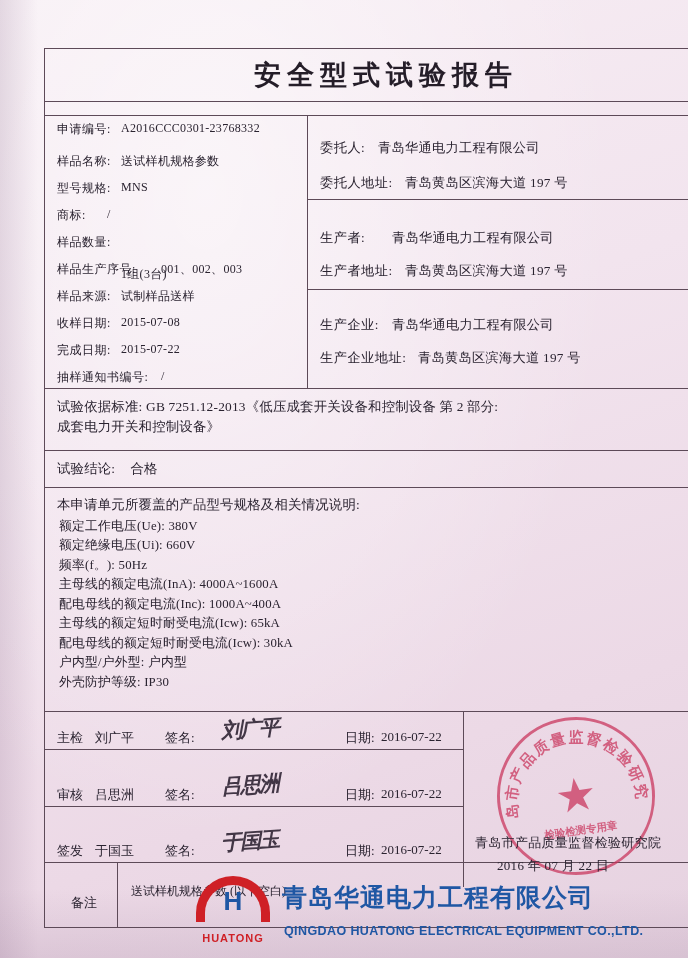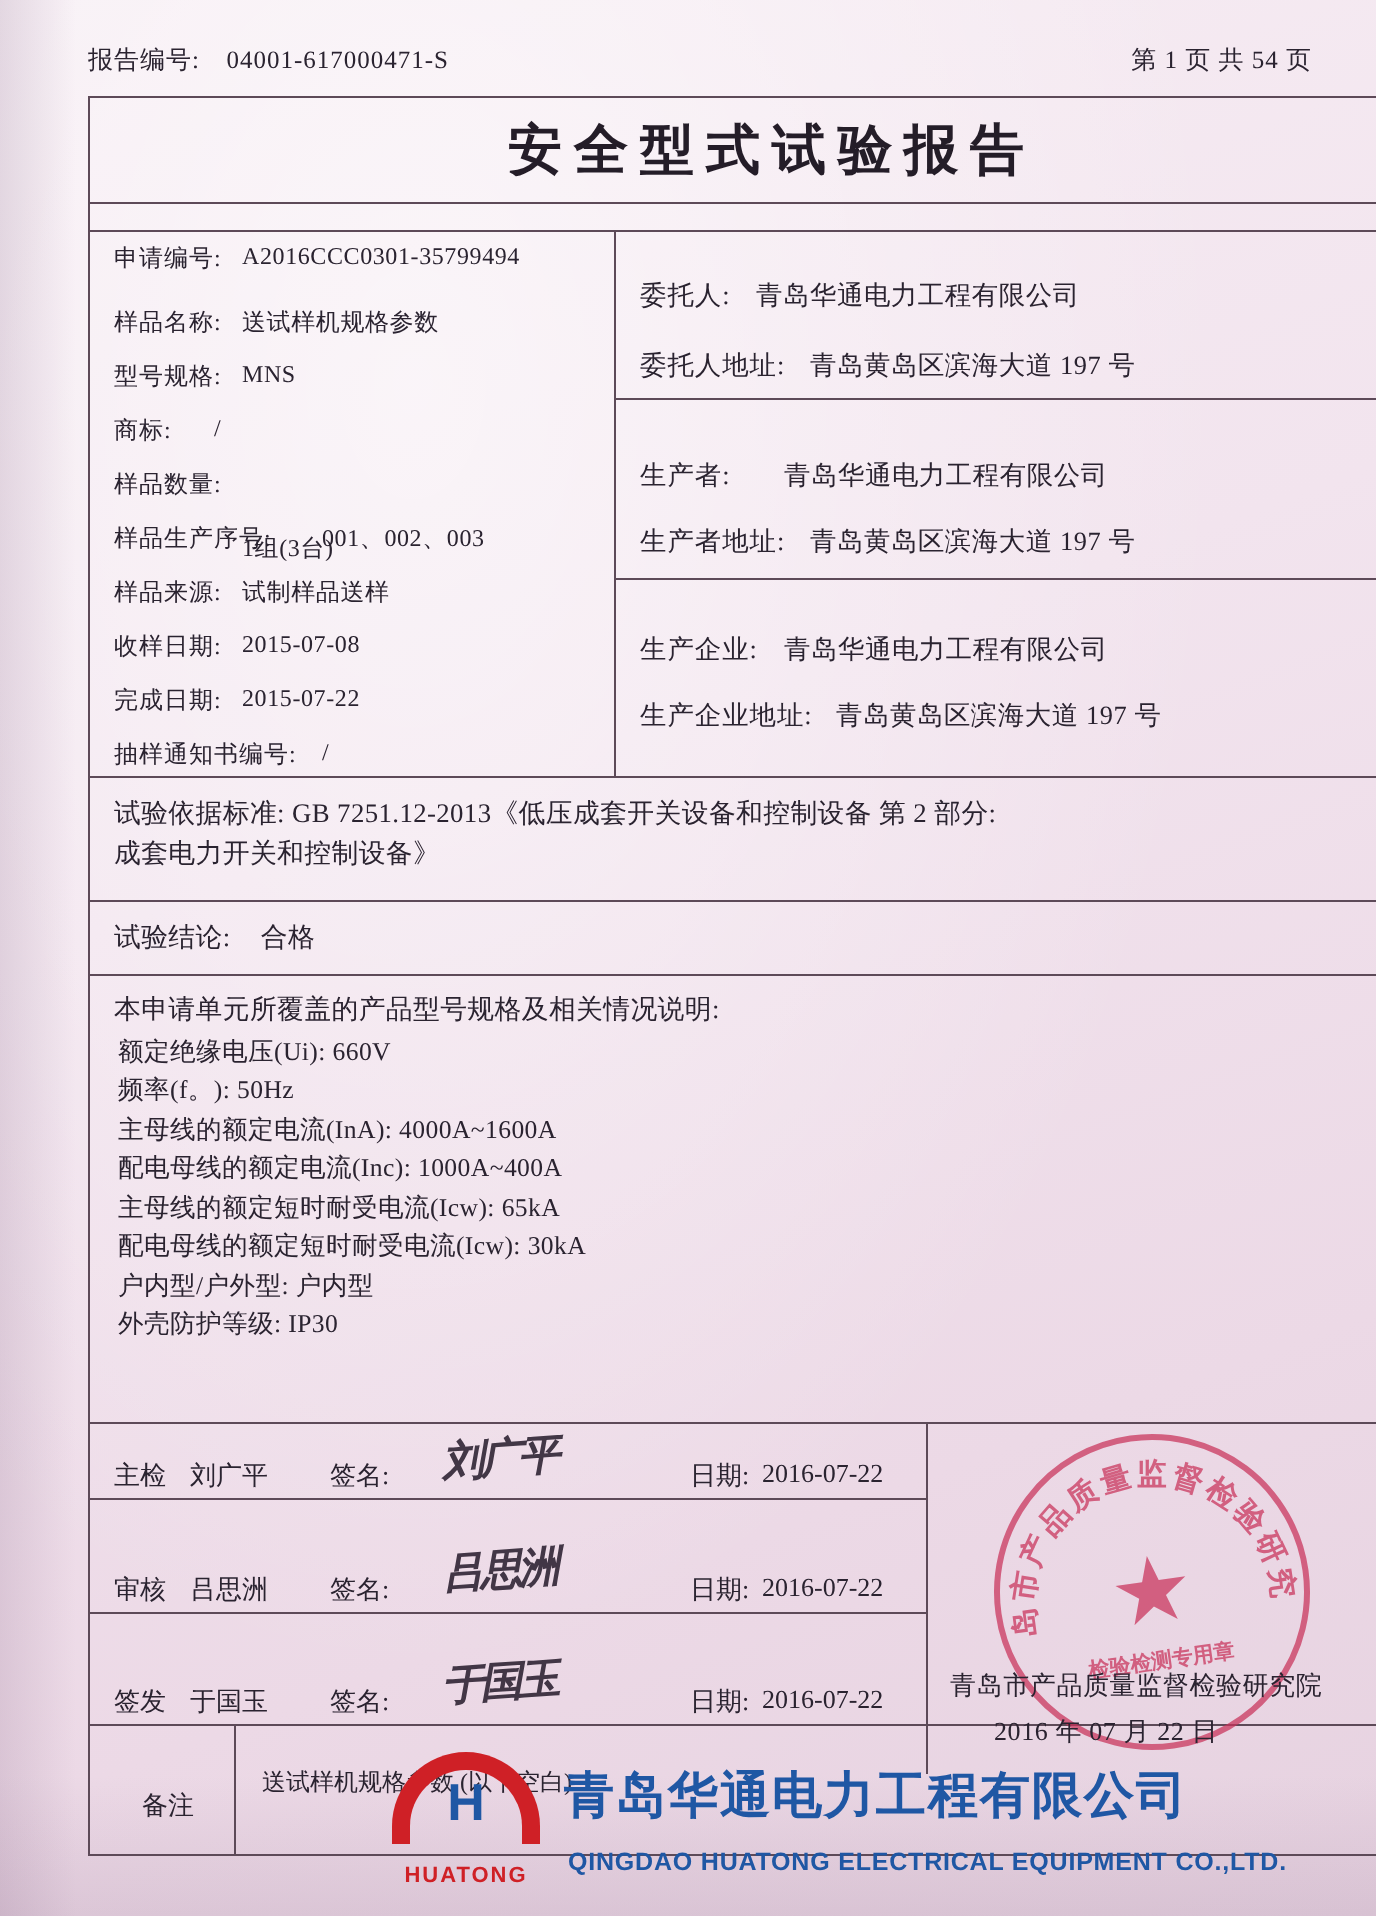--- a/index.html
+++ b/index.html
@@ -245,40 +245,32 @@
 </style>
 </head>
 <body>
 
 <div class="paper"></div>
 <div class="shade-left"></div>
 <div class="shade-bottom"></div>
 
 <div class="sheet">
 
-  <div class="topline">
-    <div class="rep-no">
-      <span>报告编号:</span>
-      <span style="display:inline-block;width:6px"></span>
-      <span>04001-617000471-S</span>
-    </div>
-    <div class="pages">第 1 页 共 54 页</div>
-  </div>
 
   <div class="tbl">
 
     <div class="title">安全型式试验报告</div>
     <div class="hline" style="top:52px"></div>
 
     <div class="vline" style="left:262px; top:66px; height:273px;"></div>
 
     <div class="hline" style="top:66px"></div>
 
     <div class="fld lbl" style="left:12px; top:72px;">申请编号:</div>
-    <div class="fld val" style="left:76px; top:72px;">A2016CCC0301-35799494</div>
+    <div class="fld val" style="left:76px; top:72px;">A2016CCC0301-23768332</div>
 
     <div class="fld lbl" style="left:12px; top:104px;">样品名称:</div>
     <div class="fld val" style="left:76px; top:104px;">送试样机规格参数</div>
 
     <div class="fld lbl" style="left:12px; top:131px;">型号规格:</div>
     <div class="fld val" style="left:76px; top:131px;">MNS</div>
 
     <div class="fld lbl" style="left:12px; top:158px;">商标:</div>
     <div class="fld val" style="left:62px; top:158px;">/</div>
 
@@ -331,20 +323,21 @@
     <div class="hline" style="top:401px"></div>
     <div class="para" style="left:12px; top:410px;">
       <span>试验结论:</span>
       <span style="display:inline-block;width:8px"></span>
       <span>合格</span>
     </div>
 
     <div class="hline" style="top:438px"></div>
     <div class="para" style="left:12px; top:446px;">本申请单元所覆盖的产品型号规格及相关情况说明:</div>
     <div class="spec-list" style="top:468px;">
+      <div>额定工作电压(Ue):  380V</div>
       <div>额定绝缘电压(Ui):   660V</div>
       <div>频率(f。):  50Hz</div>
       <div>主母线的额定电流(InA):  4000A~1600A</div>
       <div>配电母线的额定电流(Inc):  1000A~400A</div>
       <div>主母线的额定短时耐受电流(Icw):  65kA</div>
       <div>配电母线的额定短时耐受电流(Icw):  30kA</div>
       <div>户内型/户外型:   户内型</div>
       <div>外壳防护等级:   IP30</div>
     </div>
 

